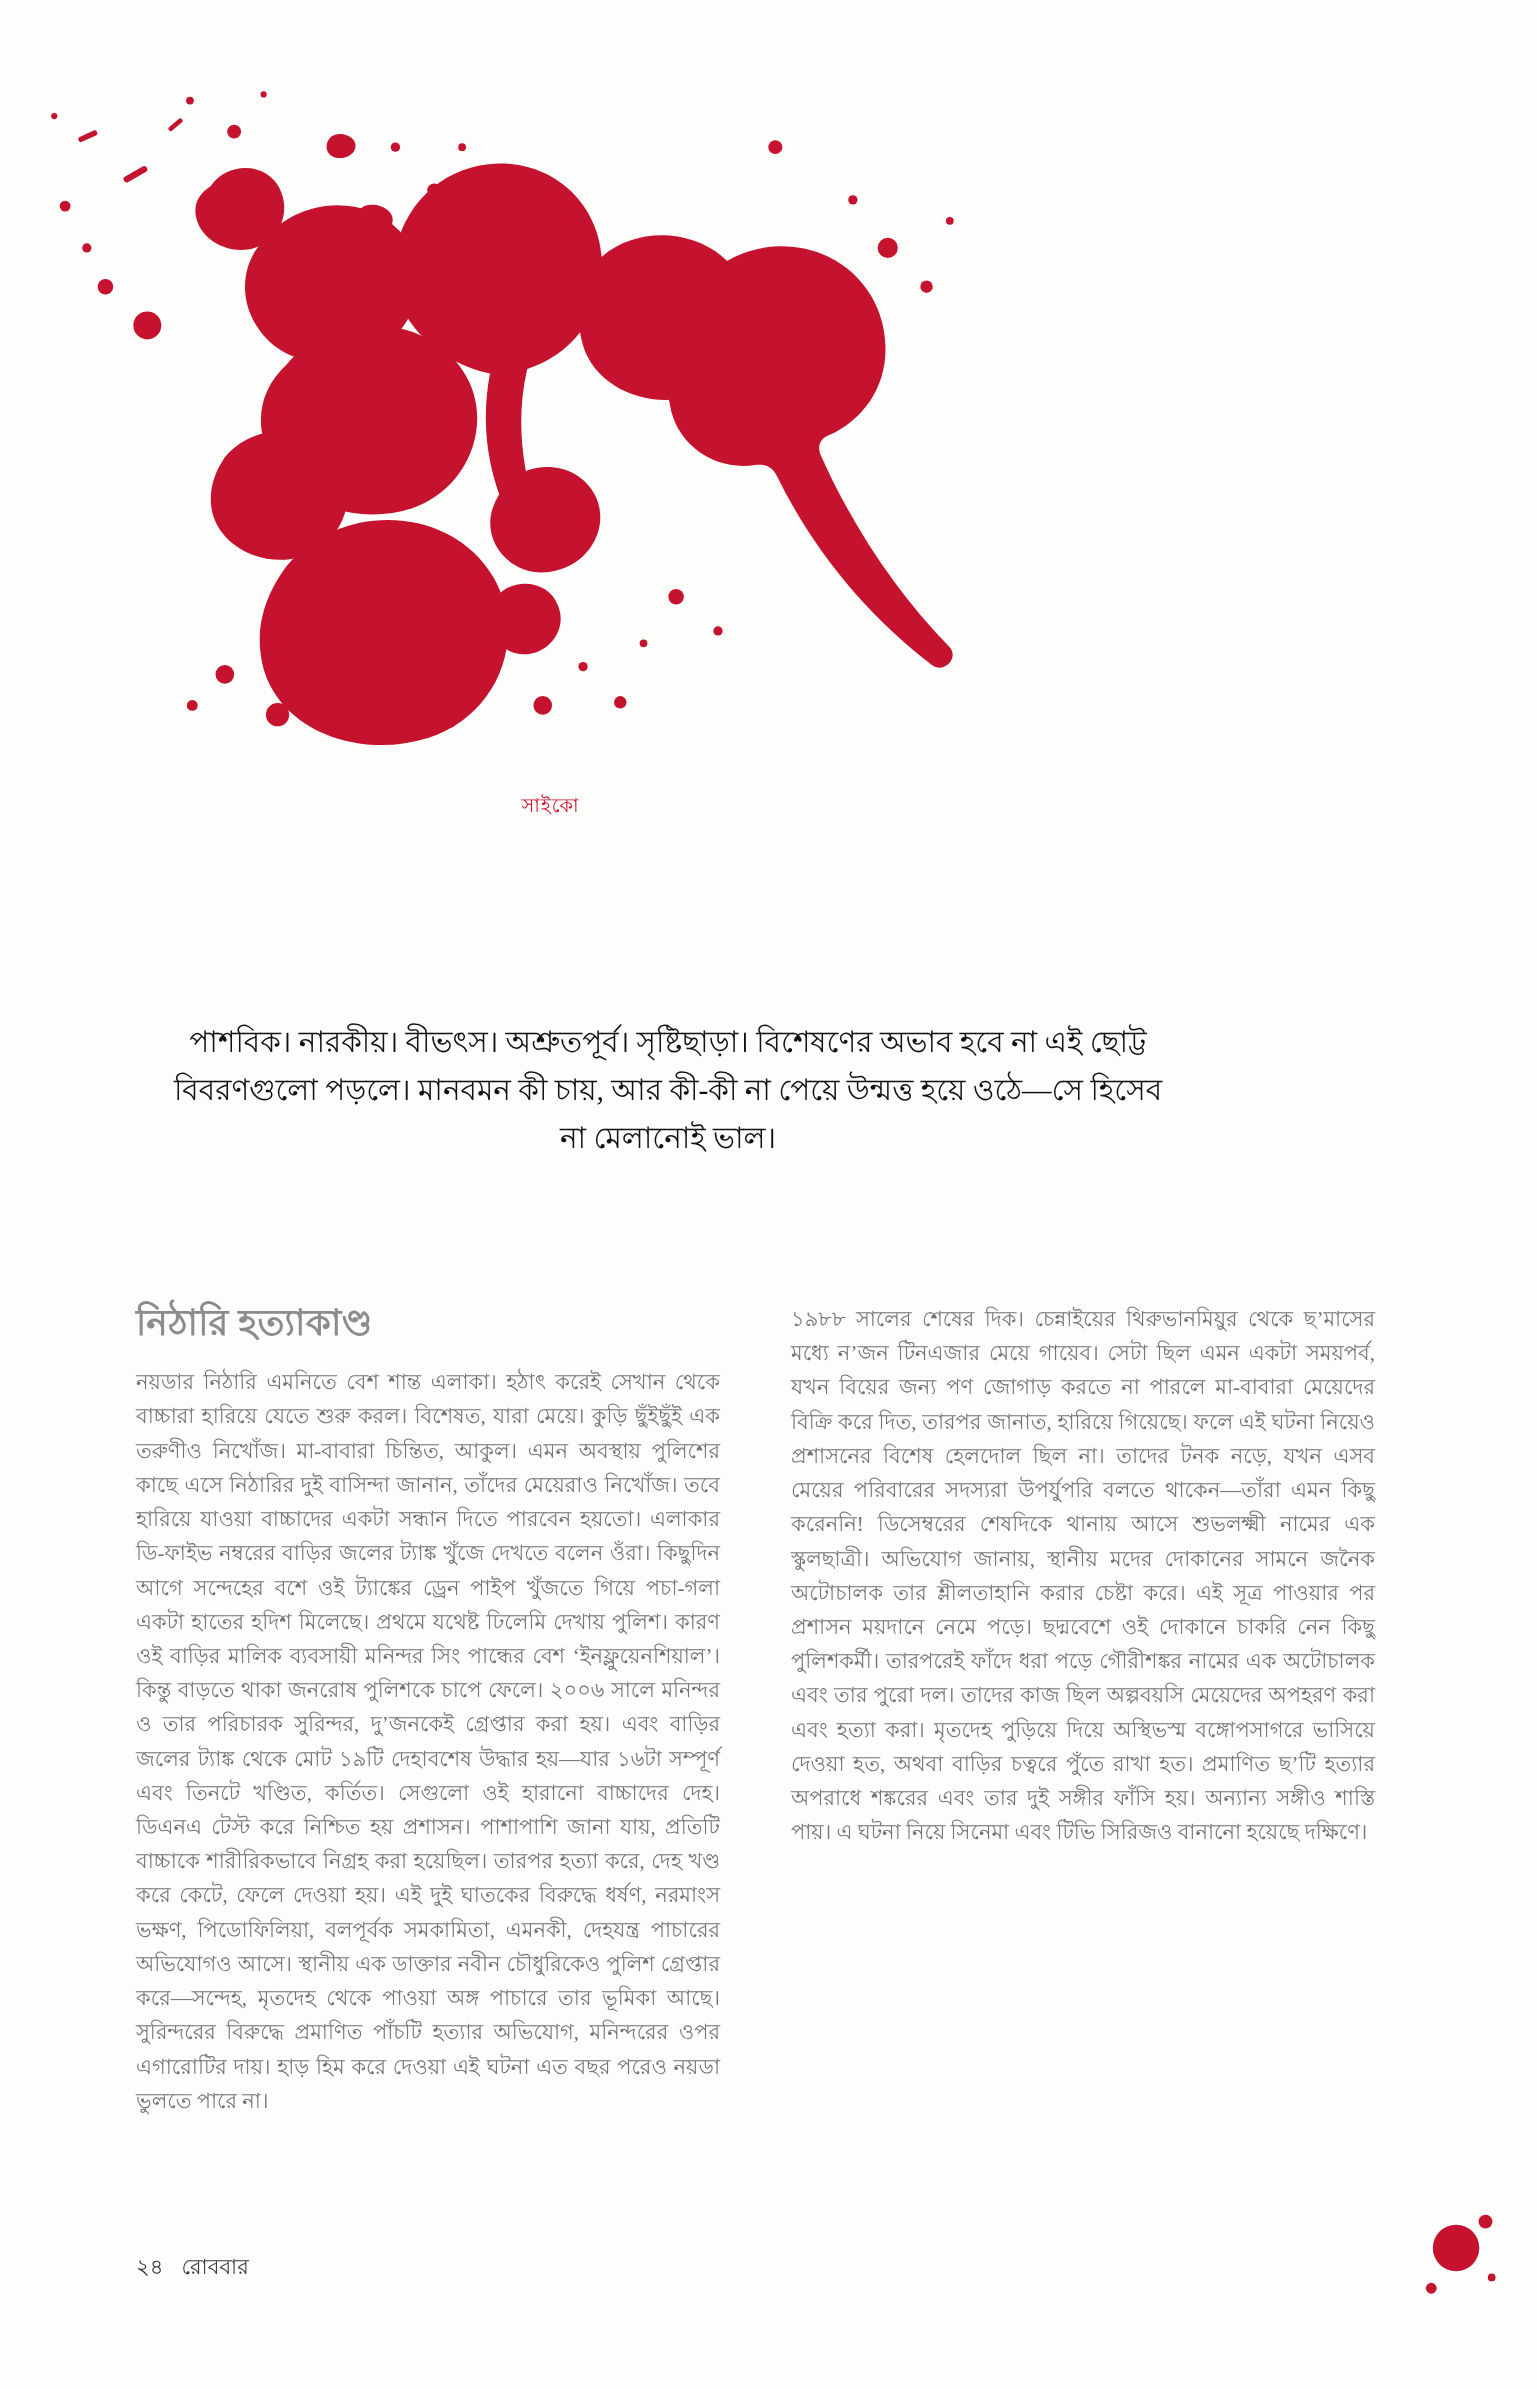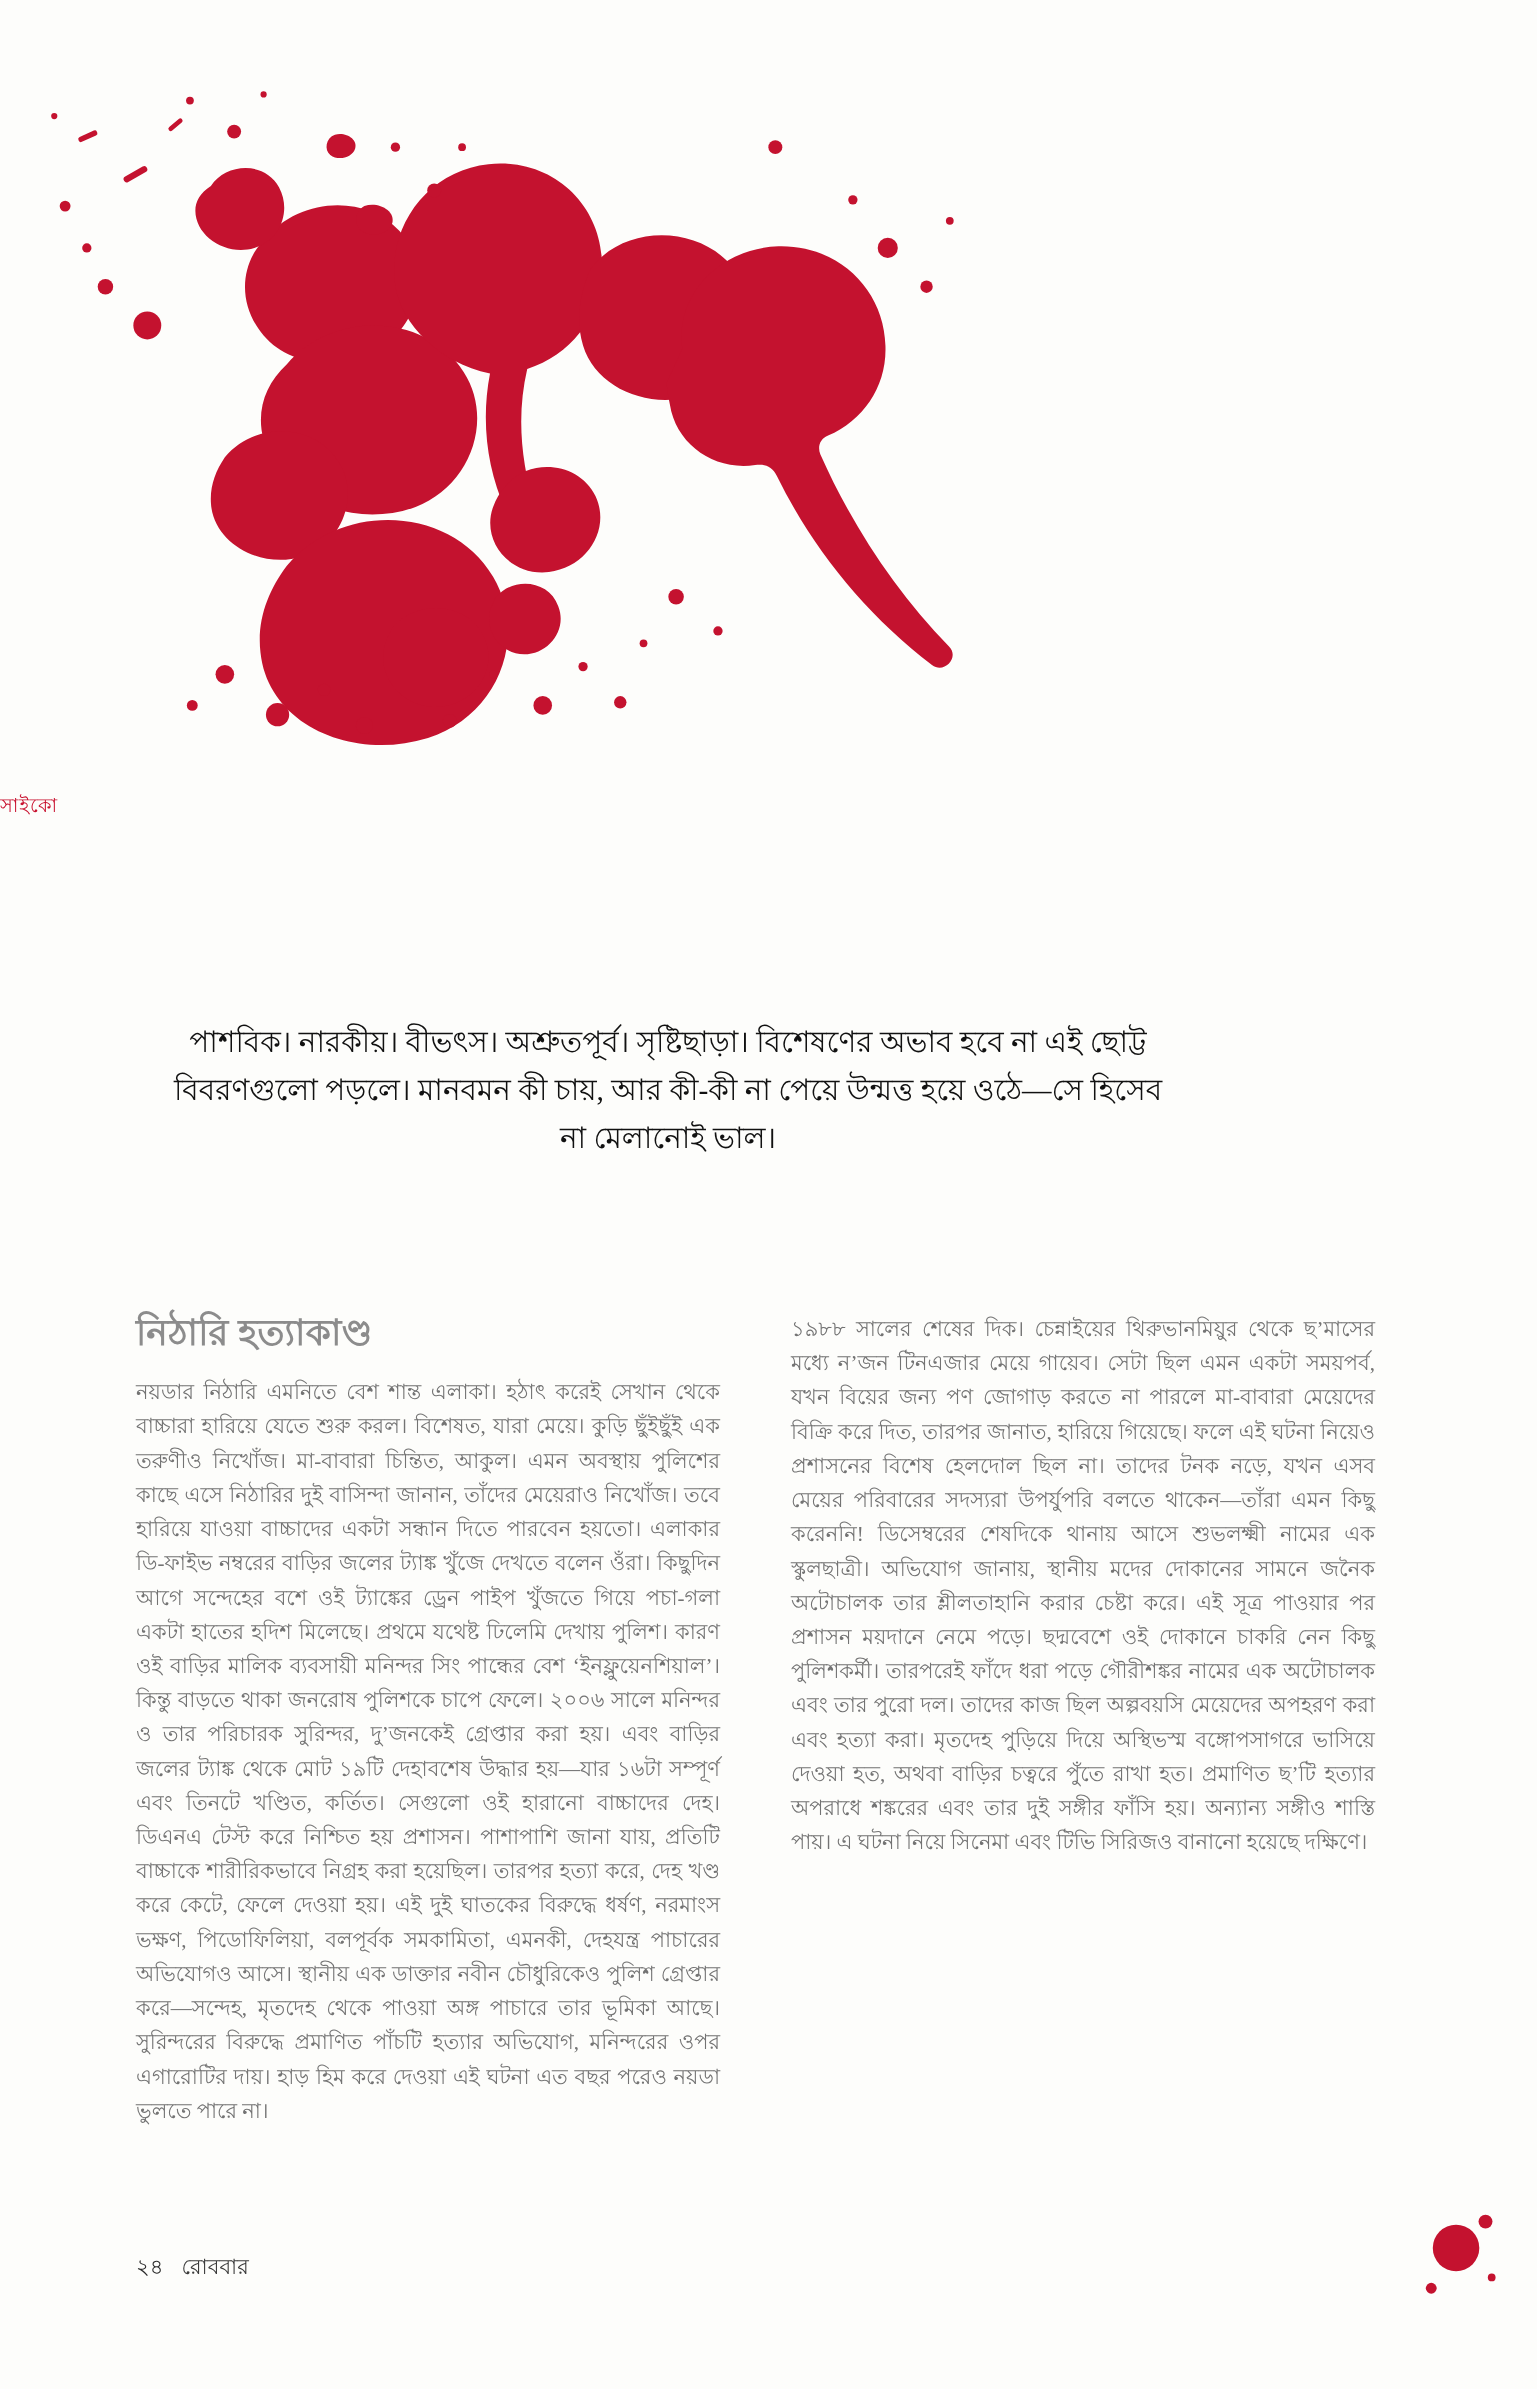--- a/index.html
+++ b/index.html
@@ -30,21 +30,21 @@
     height: 729px;
   }
   .splatter-wrap svg { display: block; width: 100%; height: 100%; }
 
   
   .kicker {
     position: absolute;
     top: 791px;
     left: 0;
     width: 1101px;
-    text-align: left;
+    text-align: center;
     color: #c8102e;
     font-size: 19.4px;
     letter-spacing: 0.8px;
   }
   .main-title {
     position: absolute;
     top: 841px;
     left: 0;
     width: 1101px;
     text-align: center;
@@ -67,21 +67,20 @@
   }
 
   
   .columns {
     position: absolute;
     top: 1302px;
     left: 136px;
     width: 1240px;
     display: flex;
     gap: 71px;
-    margin-top: 10px;
   }
   .col { width: 584px; }
   .col-head {
     color: #8c8c8c;
     font-size: 36px;
     line-height: 1.2;
     margin: 0 0 20px 0;
     font-weight: 700;
     letter-spacing: 0.4px;
   }

